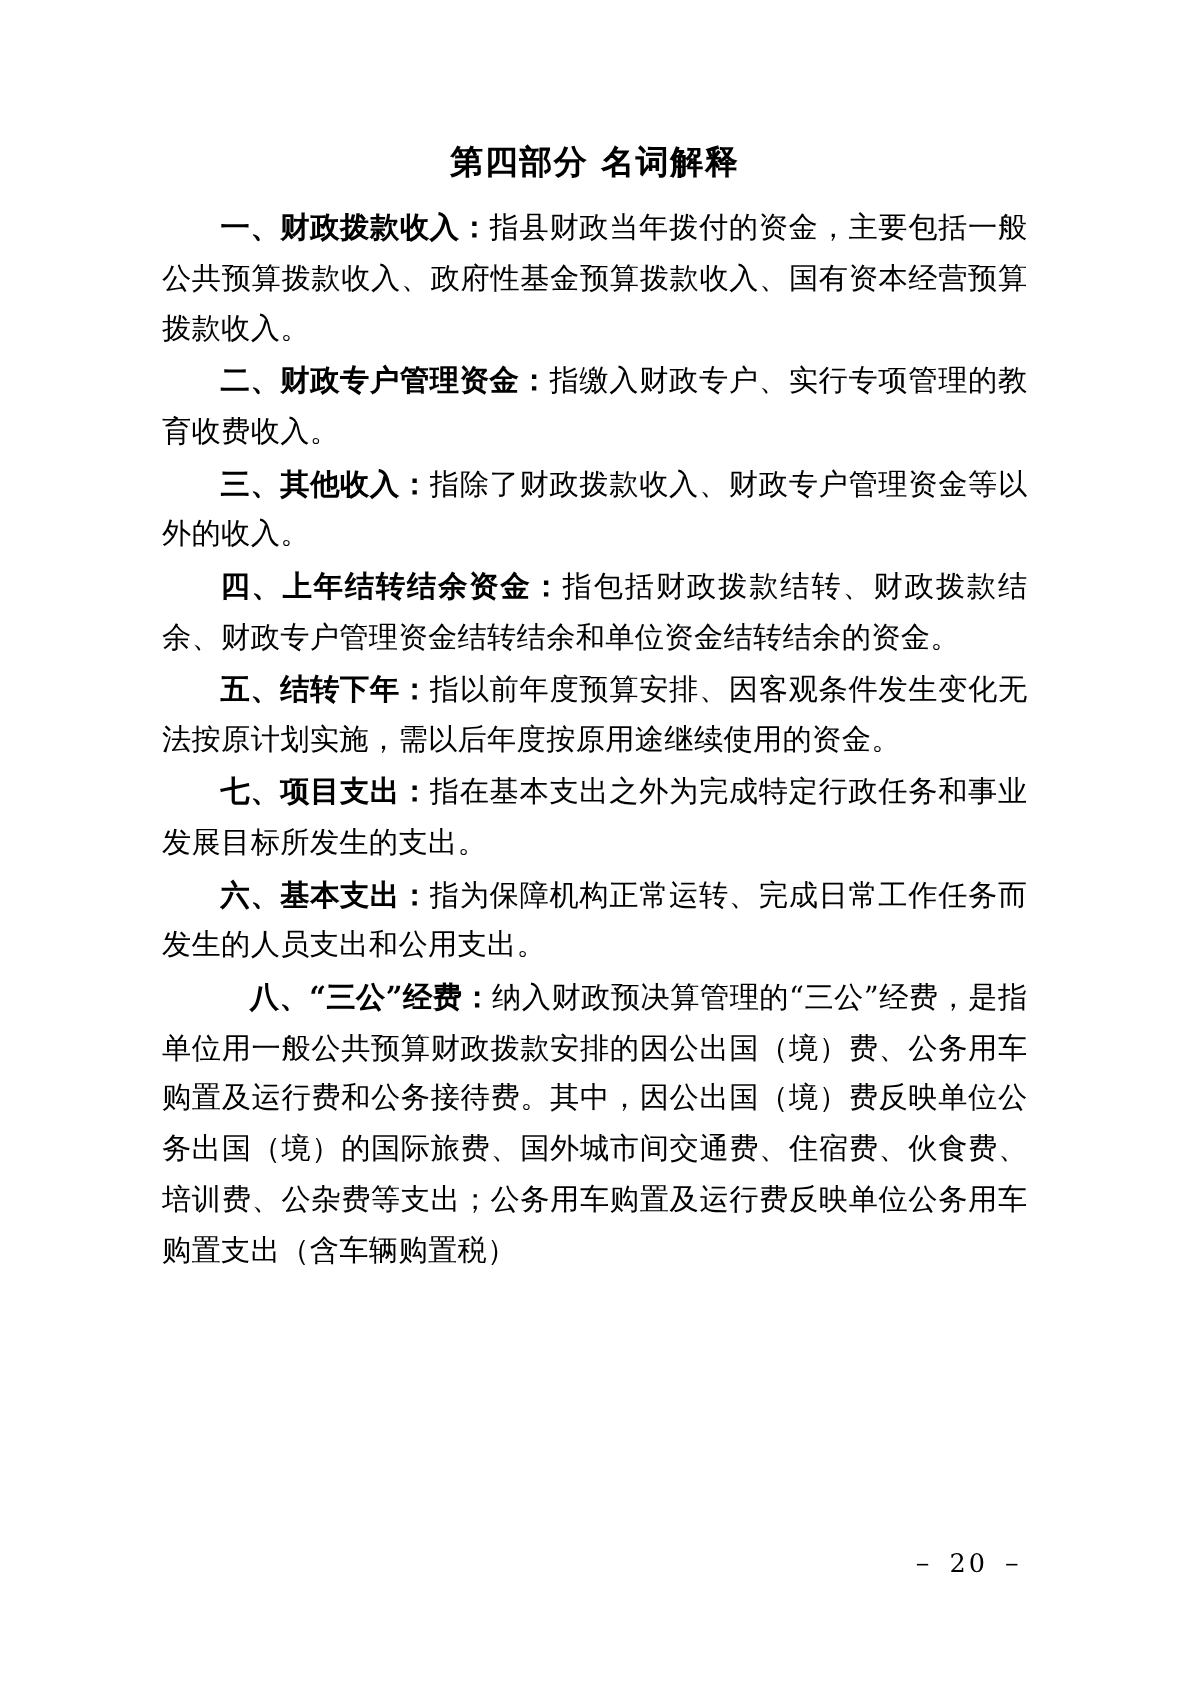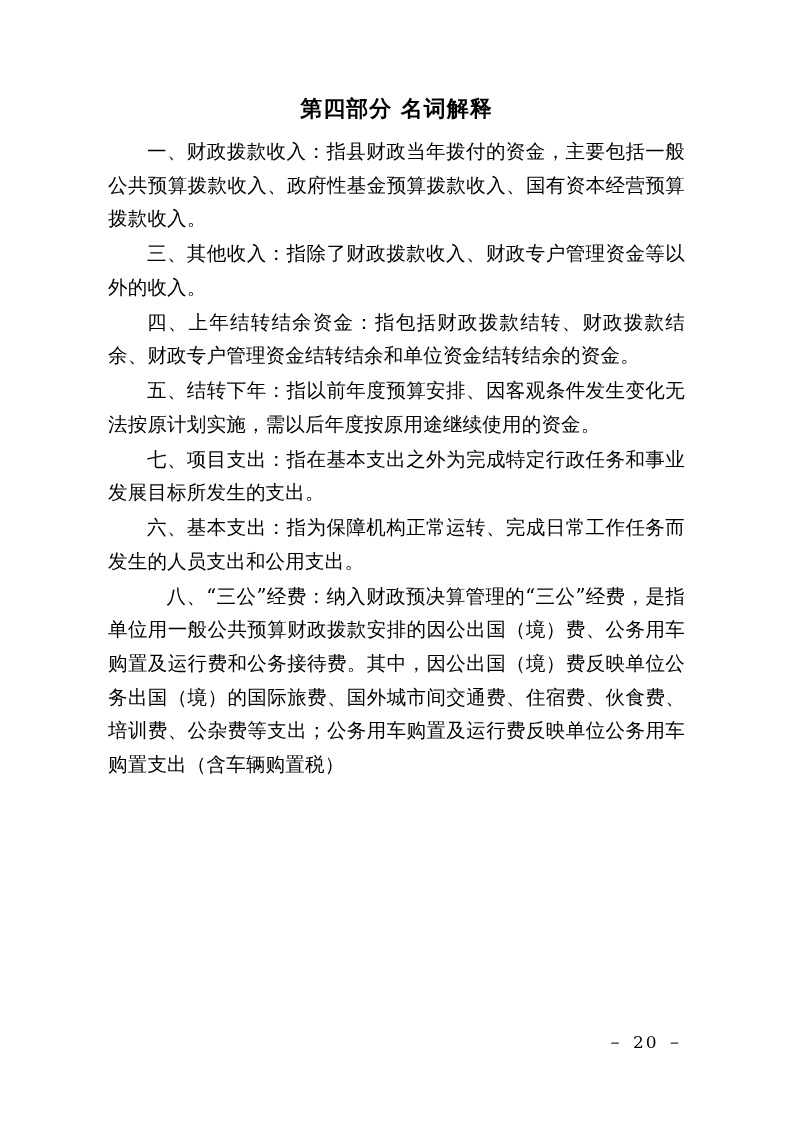--- a/index.html
+++ b/index.html
@@ -38,39 +38,40 @@
     text-align: justify;
     text-justify: inter-ideograph;
     text-indent: 2em;
     margin: 0 0 1px 0;
     letter-spacing: 0.2px;
   }
   .para.extra-indent {
     text-indent: 3em;
   }
   .lead {
-    font-weight: normal;
+    font-weight: bold;
   }
   .page-number {
     position: absolute;
     right: 108px;
     bottom: 68px;
     font-size: 17px;
     letter-spacing: 2px;
   }
 </style>
 </head>
 <body>
 
 <div class="page">
 
   <div class="doc-title">第四部分  名词解释</div>
 
   <p class="para"><span class="lead">一、财政拨款收入：</span><span>指县财政当年拨付的资金，主要包括一般公共预算拨款收入、政府性基金预算拨款收入、国有资本经营预算拨款收入。</span></p>
 
+  <p class="para"><span class="lead">二、财政专户管理资金：</span><span>指缴入财政专户、实行专项管理的教育收费收入。</span></p>
 
   <p class="para"><span class="lead">三、其他收入：</span><span>指除了财政拨款收入、财政专户管理资金等以外的收入。</span></p>
 
   <p class="para"><span class="lead">四、上年结转结余资金：</span><span>指包括财政拨款结转、财政拨款结余、财政专户管理资金结转结余和单位资金结转结余的资金。</span></p>
 
   <p class="para"><span class="lead">五、结转下年：</span><span>指以前年度预算安排、因客观条件发生变化无法按原计划实施，需以后年度按原用途继续使用的资金。</span></p>
 
   <p class="para"><span class="lead">七、项目支出：</span><span>指在基本支出之外为完成特定行政任务和事业发展目标所发生的支出。</span></p>
 
   <p class="para"><span class="lead">六、基本支出：</span><span>指为保障机构正常运转、完成日常工作任务而发生的人员支出和公用支出。</span></p>

